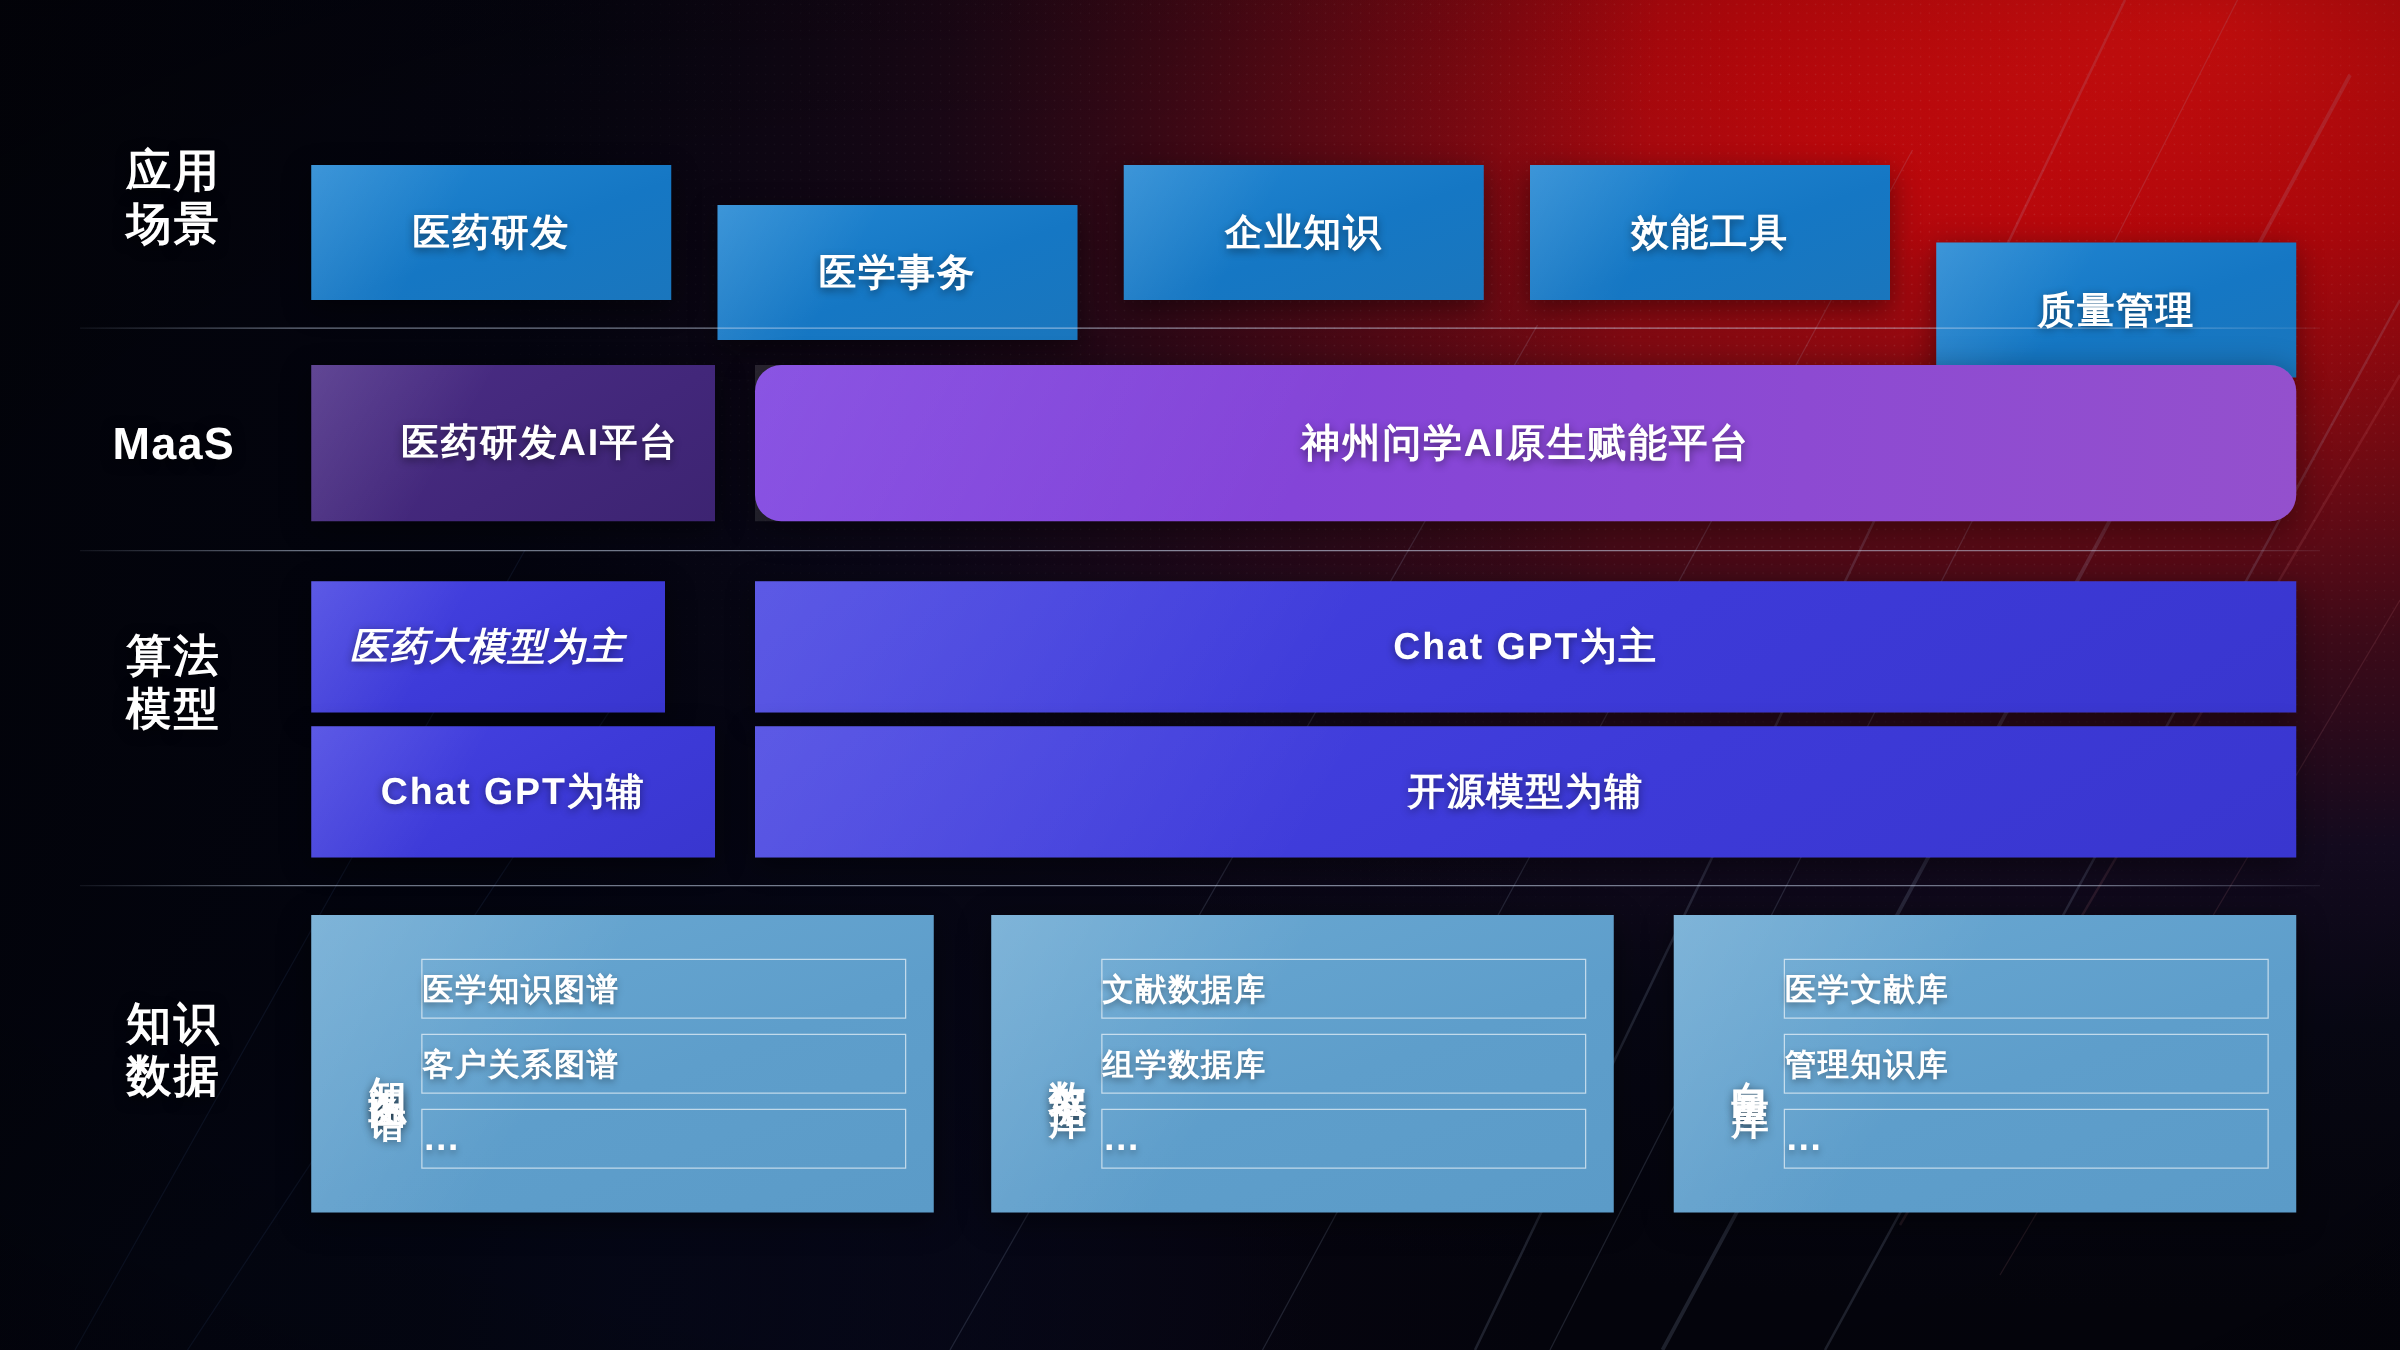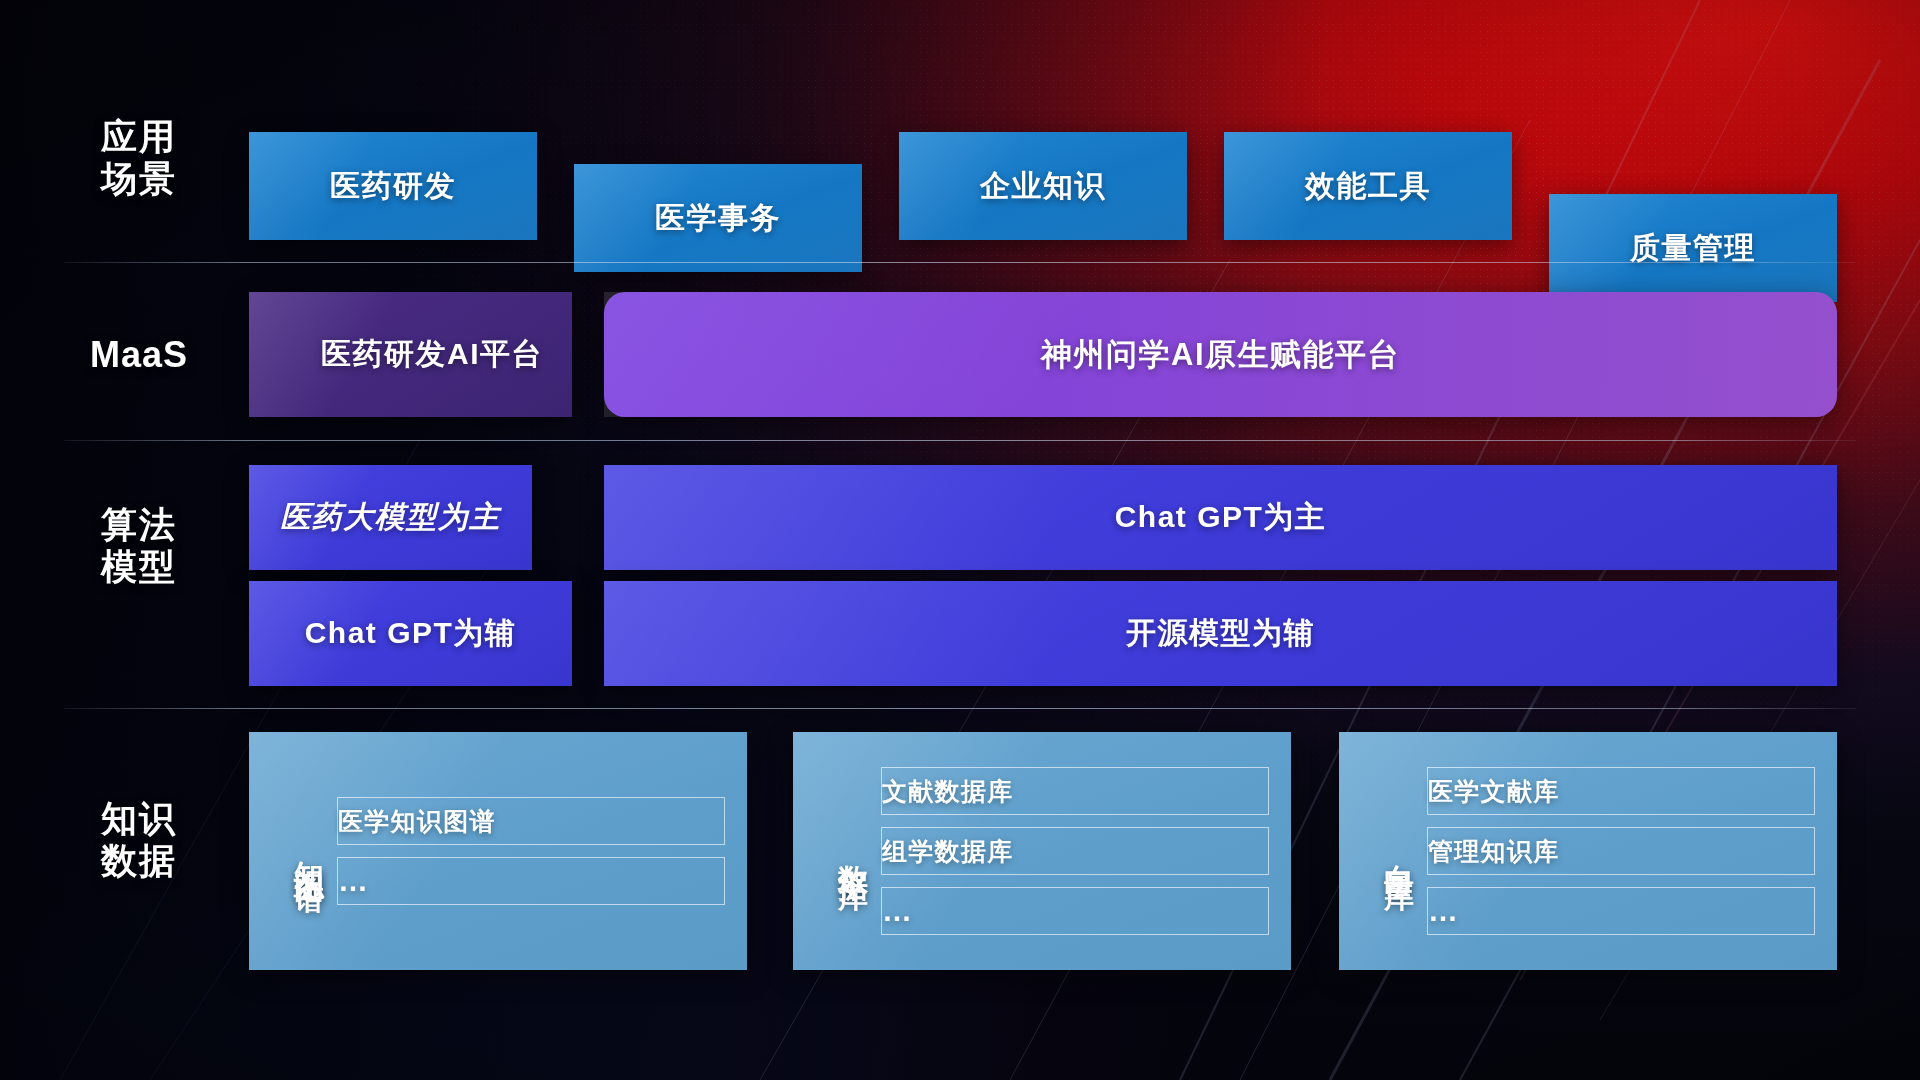--- a/index.html
+++ b/index.html
@@ -211,20 +211,23 @@
         <div>数据</div>
       </div>
 
       <div class="kgroup" style="left:249px;top:732px;width:498px;height:238px;padding:18px 22px 18px 14px;">
         <span class="sheen"></span>
         <div class="kside" style="width:62px;margin-right:12px;">知识图谱</div>
         <div class="kitems">
           <div class="kitem">
               <span>医学知识图谱</span>
             </div>
+          <div class="kitem">
+              <span>客户关系图谱</span>
+            </div>
           <div class="kitem dots-item">
               <span>…</span>
             </div>
         </div>
       </div>
 
       <div class="kgroup" style="left:793px;top:732px;width:498px;height:238px;padding:18px 22px 18px 14px;">
         <span class="sheen"></span>
         <div class="kside" style="width:62px;margin-right:12px;">数据库</div>
         <div class="kitems">

